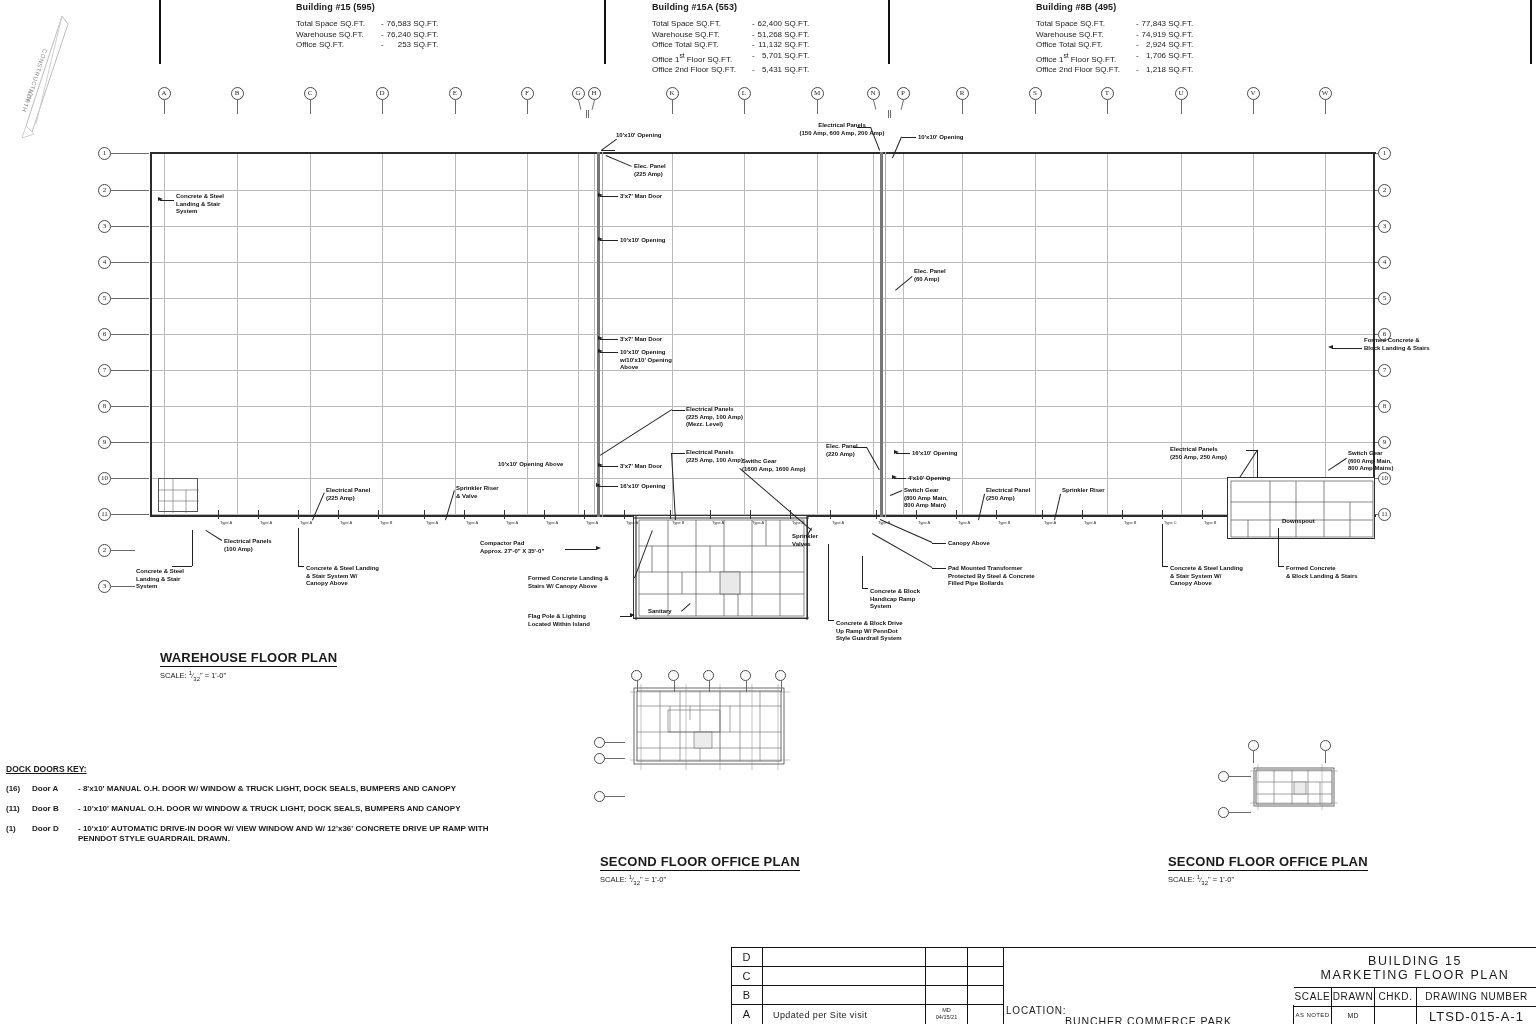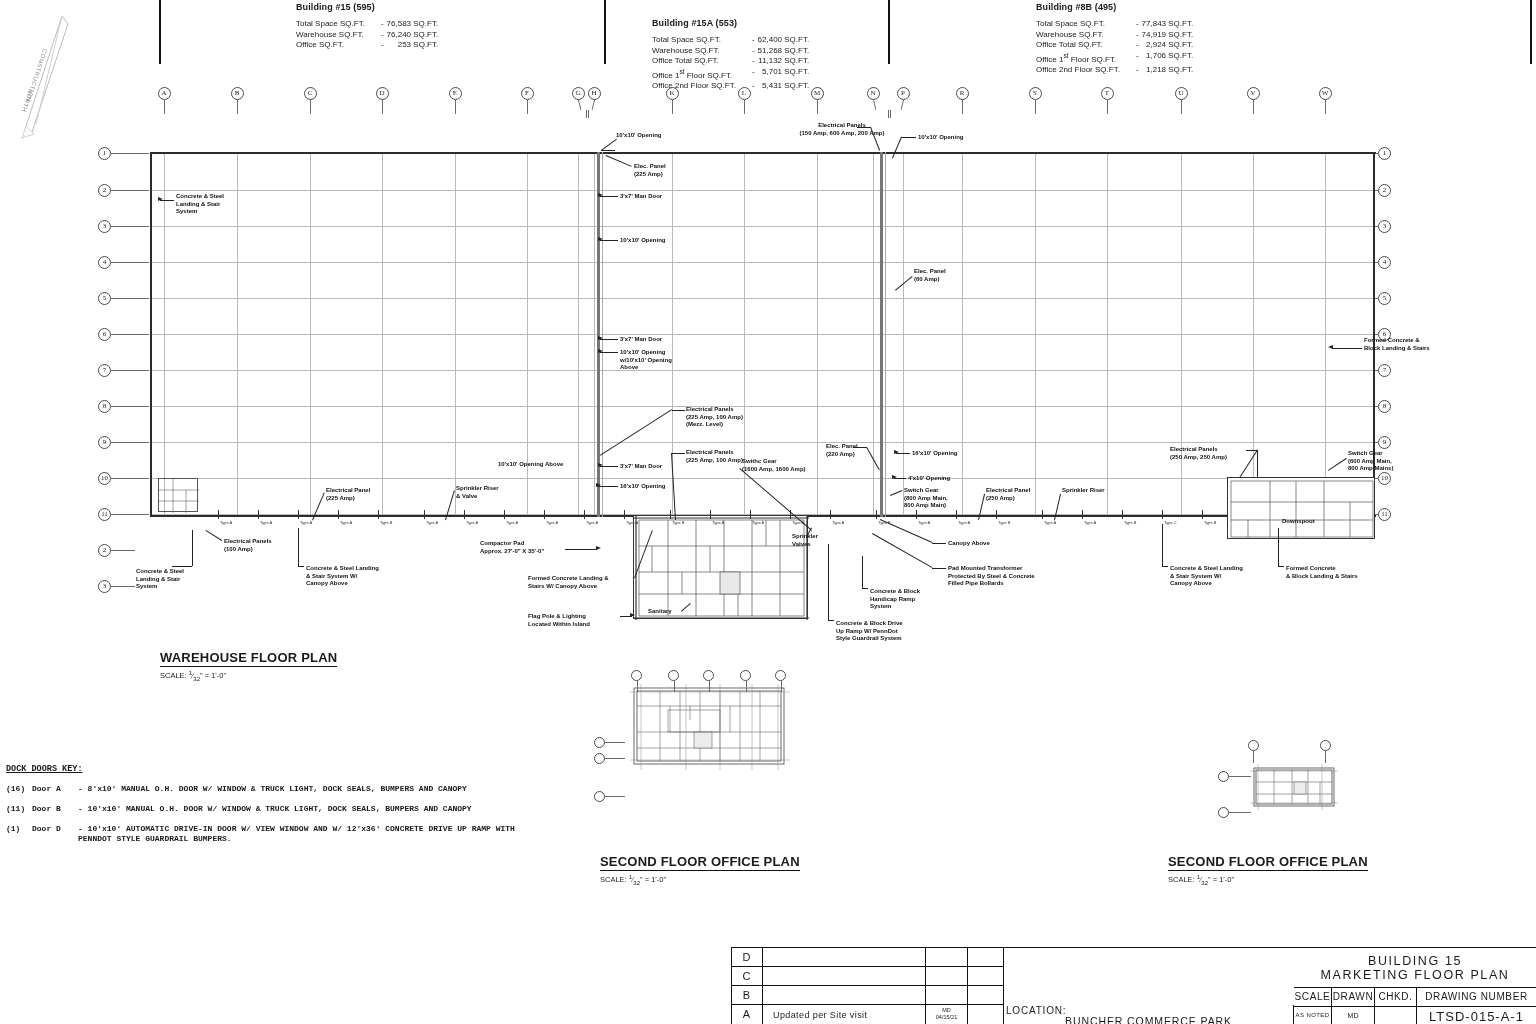--- a/index.html
+++ b/index.html
@@ -144,21 +144,21 @@
       </tr>
     </tbody>
       </table>
   </div>
 
   <div class="abs vbar" style="left:159px; top:0px; height:64px;"></div>
   <div class="abs vbar" style="left:604px; top:0px; height:64px;"></div>
   <div class="abs vbar" style="left:888px; top:0px; height:64px;"></div>
   <div class="abs vbar" style="left:1530px; top:0px; height:64px;"></div>
 
-  <div class="abs" style="left:652px; top:18px;">
+  <div class="abs" style="left:652px; top:2px;">
     <div class="bldg-title">Building #15A (553)</div>
     <table class="bldg-table">
       <tbody>
           <tr>
         <td class="lbl">Total Space SQ.FT.</td>
         <td class="dash">-</td>
         <td class="val">62,400 SQ.FT.</td>
       </tr>
       <tr>
         <td class="lbl">Warehouse SQ.FT.</td>
@@ -811,26 +811,26 @@
     </div>
 
   <div class="abs" style="left:1168px; top:852px;">
     <div class="plan-title">SECOND FLOOR OFFICE PLAN</div>
     <div class="plan-scale">
       <span>SCALE:</span>
       <span class="frac"><sup>1</sup>⁄<sub>32</sub></span><span>" = 1'-0"</span>
     </div>
   </div>
 
-  <div class="abs" style="left:6px; top:764px; width:520px;font-family:Liberation Mono, monospace;">
+  <div class="abs" style="left:6px; top:764px; width:520px;">
     <div id="dock-key-title">DOCK DOORS KEY:</div>
     <div id="dock-key-items">
         <div class="dock-row"><span class="cnt">(16)</span><span class="dn">Door A</span><span>-  8'x10' MANUAL O.H. DOOR W/ WINDOW &amp; TRUCK LIGHT, DOCK SEALS, BUMPERS AND CANOPY</span></div>
         <div class="dock-row"><span class="cnt">(11)</span><span class="dn">Door B</span><span>- 10'x10' MANUAL O.H. DOOR W/ WINDOW &amp; TRUCK LIGHT, DOCK SEALS, BUMPERS AND CANOPY</span></div>
-        <div class="dock-row"><span class="cnt">(1)</span><span class="dn">Door D</span><span>- 10'x10' AUTOMATIC DRIVE-IN DOOR W/ VIEW WINDOW AND W/ 12'x36' CONCRETE DRIVE UP RAMP WITH</span><span class="ind">PENNDOT STYLE GUARDRAIL BUMPERS.</span></div>
+        <div class="dock-row"><span class="cnt">(1)</span><span class="dn">Door D</span><span>- 10'x10' AUTOMATIC DRIVE-IN DOOR W/ VIEW WINDOW AND W/ 12'x36' CONCRETE DRIVE UP RAMP WITH</span><span class="ind">PENNDOT STYLE GUARDRAIL DRAWN.</span></div>
       </div>
   </div>
 
   <div id="titleblock">
 
     <div class="tb-cell rev-letter" style="left:0;   top:0;  width:31px; height:19px;">D</div>
     <div class="tb-cell rev-desc" style="left:31px;top:0;  width:163px;height:19px;"></div>
     <div class="tb-cell rev-by" style="left:194px;top:0; width:42px;height:19px;"></div>
     <div class="tb-cell rev-by" style="left:236px;top:0; width:36px;height:19px;"></div>
 

